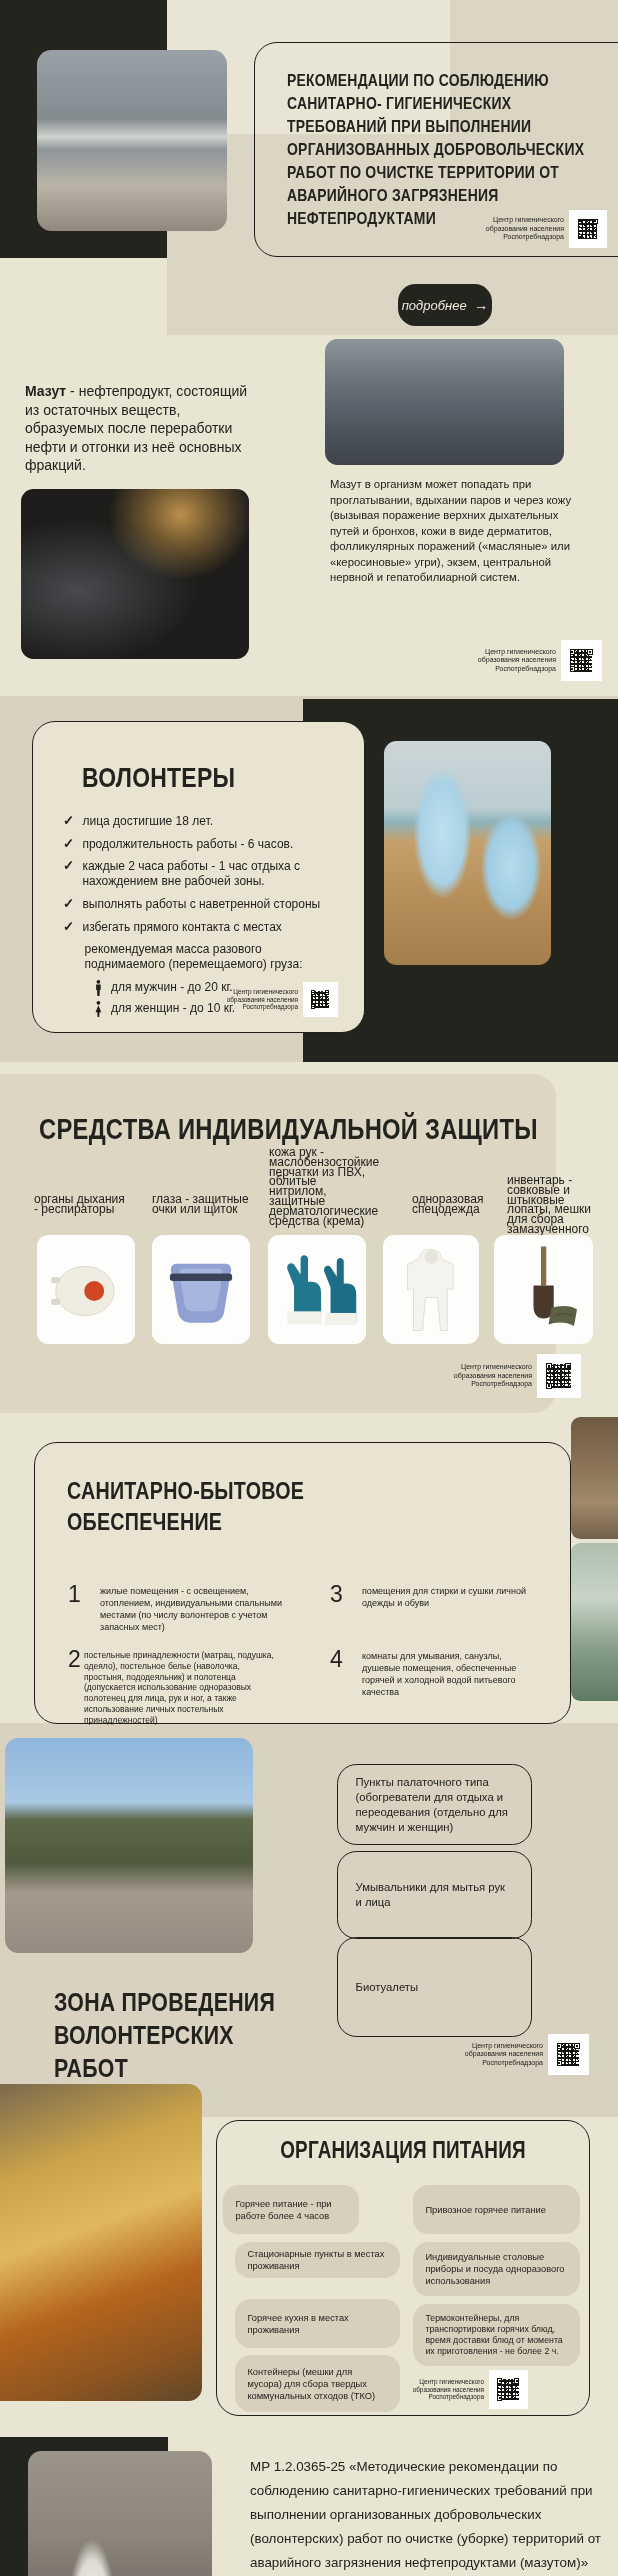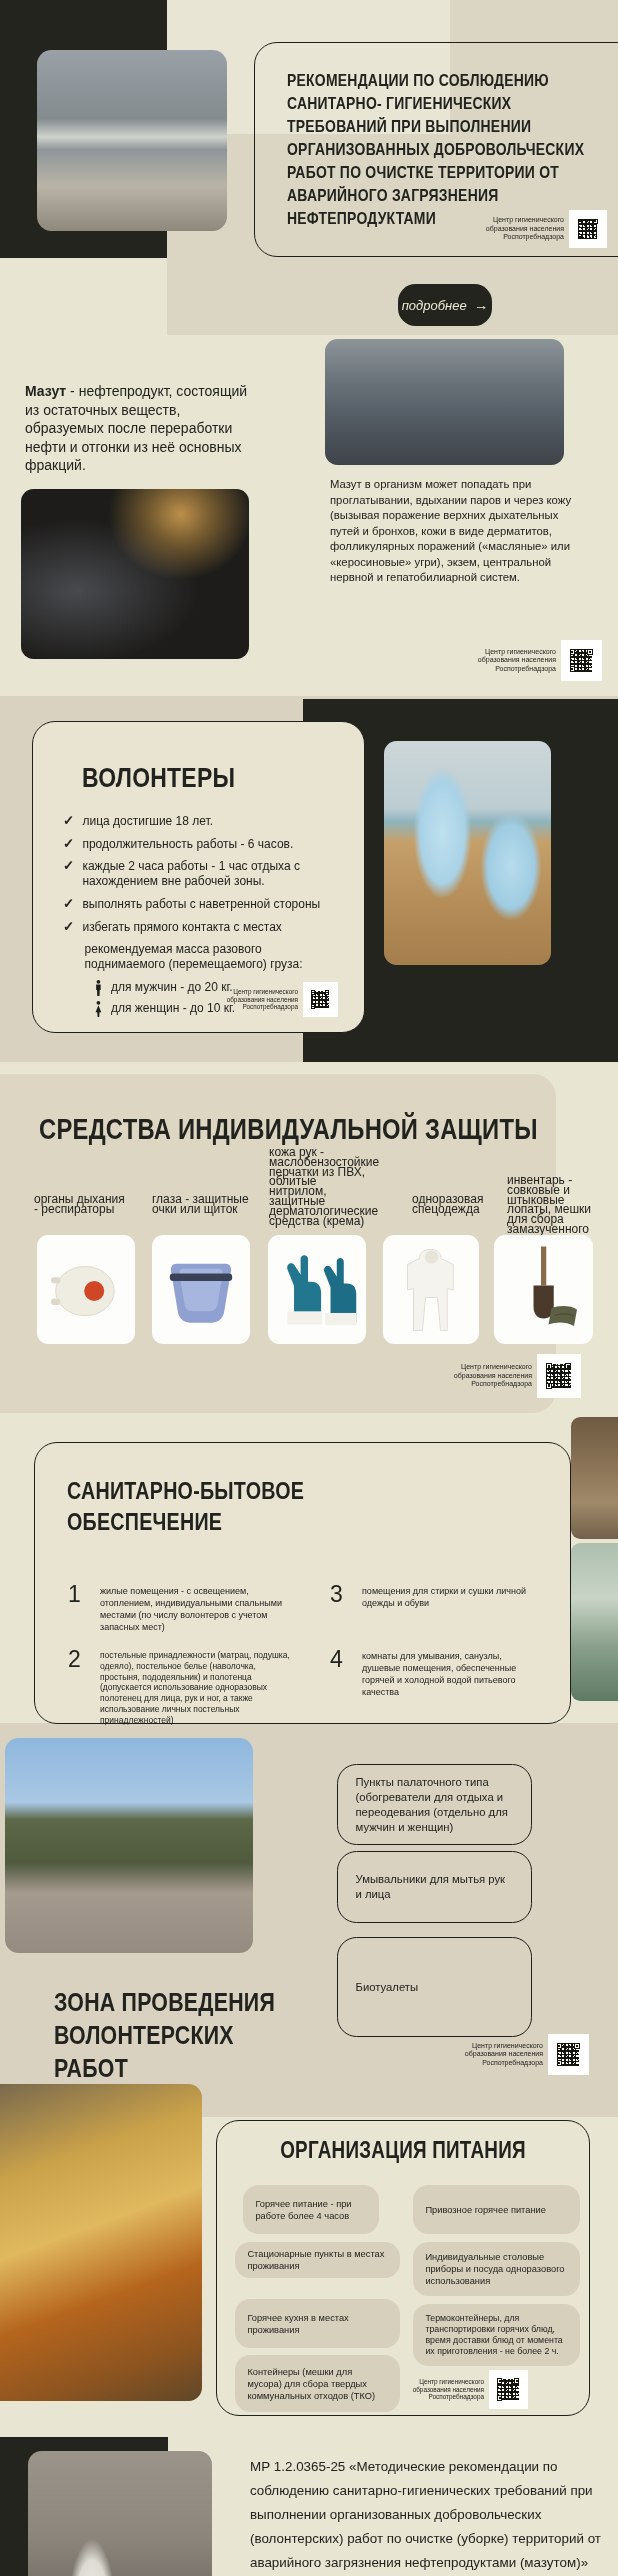--- a/index.html
+++ b/index.html
@@ -258,36 +258,36 @@
   <div class="ocard" style="left:34px;top:1442px;width:537px;height:282px;border-width:1.3px;background:#e9e4d2">
     <div class="abs hline" style="left:32px;top:32px;font-size:24px;line-height:31px">
       <div><span class="cond">САНИТАРНО-БЫТОВОЕ</span></div>
       <div><span class="cond">ОБЕСПЕЧЕНИЕ</span></div>
     </div>
 
     <div class="abs num" style="left:33px;top:140px">1</div>
     <div class="sanit-item" style="left:65px;top:142px;width:192px">жилые помещения - с освещением, отоплением, индивидуальными спальными местами (по числу волонтеров с учетом запасных мест)</div>
 
     <div class="abs num" style="left:33px;top:205px">2</div>
-    <div class="sanit-item" style="left:65px;top:207px;width:196px;font-size:8.5px;line-height:10.8px">постельные принадлежности (матрац, подушка, одеяло), постельное белье (наволочка, простыня, пододеяльник) и полотенца (допускается использование одноразовых полотенец для лица, рук и ног, а также использование личных постельных принадлежностей)</div>
+    <div class="sanit-item" style="left:49px;top:207px;width:196px;font-size:8.5px;line-height:10.8px">постельные принадлежности (матрац, подушка, одеяло), постельное белье (наволочка, простыня, пододеяльник) и полотенца (допускается использование одноразовых полотенец для лица, рук и ног, а также использование личных постельных принадлежностей)</div>
 
     <div class="abs num" style="left:295px;top:140px">3</div>
     <div class="sanit-item" style="left:327px;top:142px;width:170px">помещения для стирки и сушки личной одежды и обуви</div>
 
     <div class="abs num" style="left:295px;top:205px">4</div>
     <div class="sanit-item" style="left:327px;top:207px;width:175px">комнаты для умывания, санузлы, душевые помещения, обеспеченные горячей и холодной водой питьевого качества</div>
   </div>
 
   <div class="photo" style="left:5.2px;top:1738px;width:248px;height:215px;border-radius:13.4px;
        background:linear-gradient(180deg,#8fb7dd 0%,#a9c8e4 30%,#5d6849 38%,#4f5a3e 58%,#a59a8e 72%,#968b80 100%)"></div>
 
   <div class="zone-card" style="left:337px;top:1764px;width:195px;height:81px">
     <span>Пункты палаточного типа (обогреватели для отдыха и переодевания (отдельно для мужчин и женщин)</span>
   </div>
-  <div class="zone-card" style="left:337px;top:1851px;width:195px;height:72px">
+  <div class="zone-card" style="left:337px;top:1851px;width:195px;height:88px">
     <span>Умывальники для  мытья рук и лица</span>
   </div>
   <div class="zone-card" style="left:337px;top:1937px;width:195px;height:100px">
     <span>Биотуалеты</span>
   </div>
 
   <div class="abs hline" style="left:54px;top:1986px;font-size:26px;line-height:33px">
     <div><span class="cond">ЗОНА ПРОВЕДЕНИЯ</span></div>
     <div><span class="cond">ВОЛОНТЕРСКИХ</span></div>
     <div><span class="cond">РАБОТ</span></div>
@@ -305,21 +305,21 @@
   </div>
 
   <div class="photo" style="left:0;top:2084px;width:202px;height:317px;border-radius:0 13.4px 13.4px 0;
        background:linear-gradient(160deg,#7a6a4d 0%,#caa24a 25%,#e0b85e 45%,#b5651d 65%,#8c5420 85%,#5f4728 100%)"></div>
 
   <div class="ocard" style="left:216px;top:2120px;width:374px;height:296px">
     <div class="abs hline" style="left:50%;top:15.5px;transform:translateX(-50%);font-size:23px">
       <span class="cond-c">ОРГАНИЗАЦИЯ ПИТАНИЯ</span>
     </div>
 
-    <div class="bubble" style="left:26px;top:64px;width:136px;height:49px">
+    <div class="bubble" style="left:6px;top:64px;width:136px;height:49px">
         <span>Горячее питание - при работе более 4 часов</span>
       </div>
     <div class="bubble" style="left:18px;top:121px;width:165px;height:36px">
         <span>Стационарные пункты в местах проживания</span>
       </div>
     <div class="bubble" style="left:18px;top:178px;width:165px;height:49px">
         <span>Горячее кухня в местах проживания</span>
       </div>
     <div class="bubble" style="left:18px;top:234px;width:165px;height:57px">
         <span>Контейнеры (мешки для мусора) для сбора твердых коммунальных отходов (ТКО)</span>

